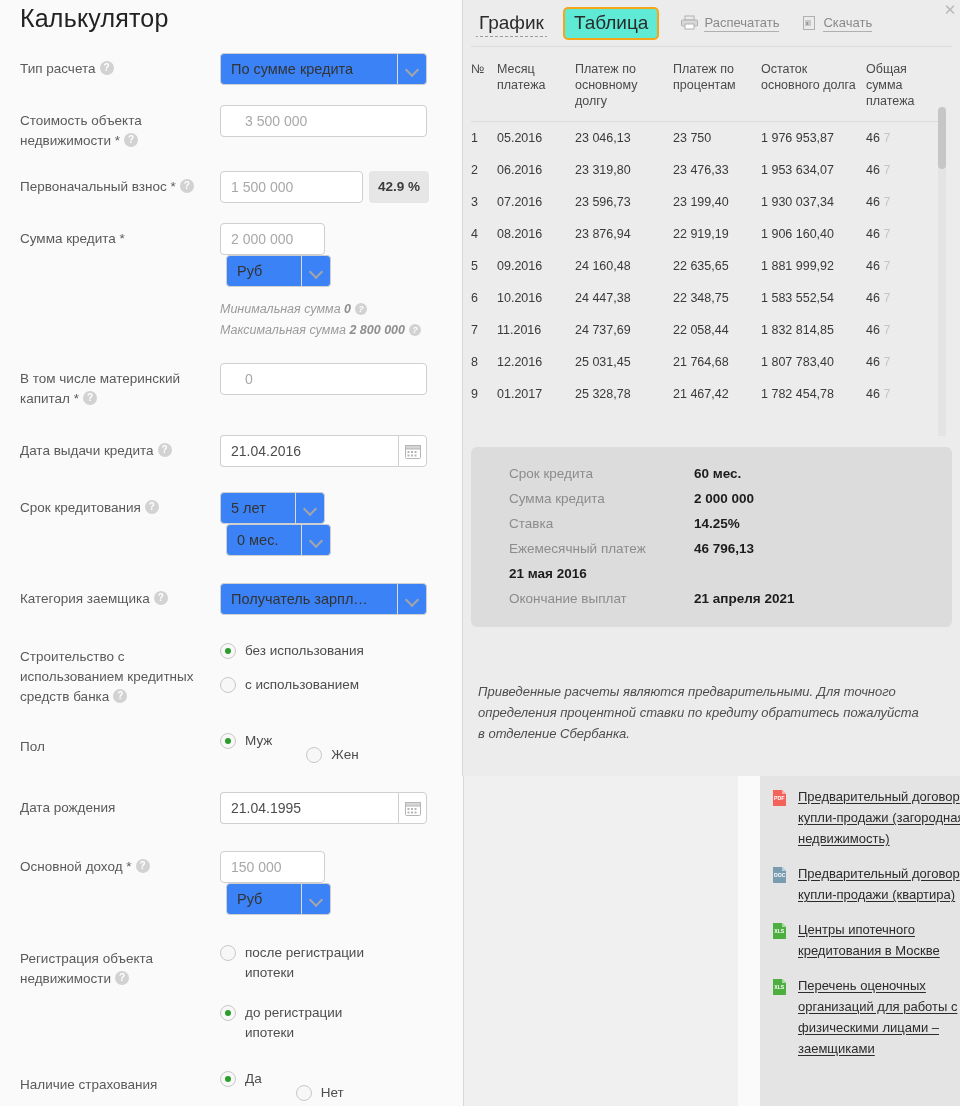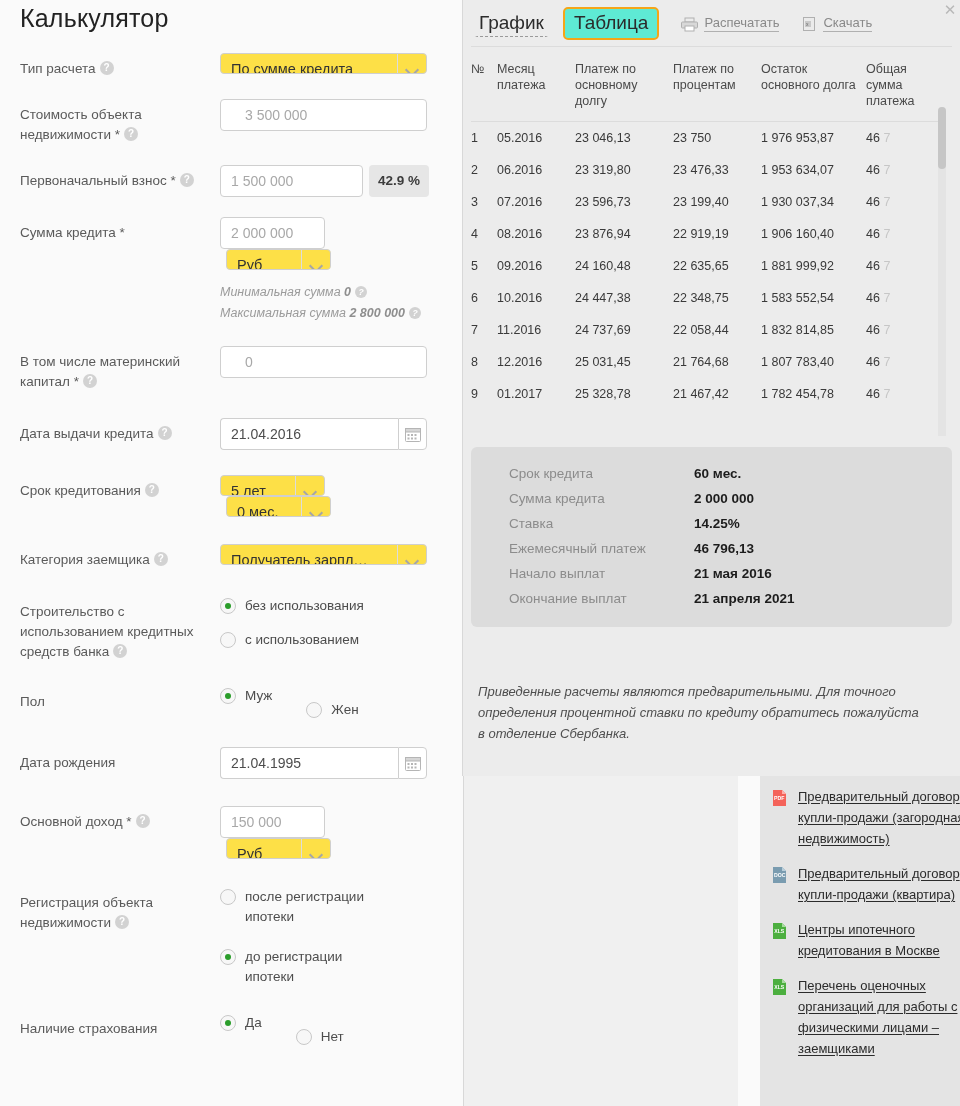--- a/index.html
+++ b/index.html
@@ -47,22 +47,22 @@
   }
   .input.dark { color: #4d4d4d; }
   .input.w-full { width: 207px; padding-left: 24px; }
   .input.w-med  { width: 143px; }
   .input.w-sm   { width: 105px; }
   .input.date   { width: 178px; border-right: none;
                   border-radius: 4px 0 0 4px; }
 
   .select {
     display: inline-flex; vertical-align: top;
-    height: 21px; border: 1px solid #cfcfcf; border-radius: 4px;
-    background: #fde047; overflow: hidden;
+    height: 32px; border: 1px solid #cfcfcf; border-radius: 4px;
+    background: #3b82f6; overflow: hidden;
   }
   .select .sv {
     font-size: 14.5px; color: #333; line-height: 30px;
     padding: 0 8px 0 10px; white-space: nowrap; overflow: hidden;
     text-overflow: ellipsis;
   }
   .select .arrow {
     width: 29px; flex: 0 0 29px; border-left: 1px solid #dcdcdc;
     position: relative;
   }
@@ -132,21 +132,21 @@
   .tab {
     font-size: 19px; color: #2b2b2b; padding: 3px 9px 4px;
     border: 2px solid transparent; border-radius: 5px;
   }
   .tab.dashed {
     border-bottom: 1px dashed #9a9a9a; border-radius: 0;
     padding: 1px 2px 2px; margin-right: 15px; margin-left: 4px;
   }
   .tab.active { border-color: #f5a518; background: #5eead4; }
   .tool {
-    display: flex; align-items: flex-end; margin-left: 22px;
+    display: flex; align-items: flex-start; margin-left: 22px;
     font-size: 13px; color: #8a8a8a;
   }
   .tool span.lbl { border-bottom: 1px solid #b0b0b0; padding-bottom: 1px; }
   .tool .ic { margin-right: 6px; display: block; }
 
   .tbl-wrap {
     position: absolute; left: 8px; top: 46px;
     width: 481px; height: 390px;
     border-top: 1px solid #dcdcdc;
     overflow: hidden;
@@ -576,21 +576,20 @@
         </div>
         <div class="srow">
           <div class="sk">Ставка</div>
           <div class="sv2">14.25%</div>
         </div>
         <div class="srow">
           <div class="sk">Ежемесячный платеж</div>
           <div class="sv2">46 796,13</div>
         </div>
         <div class="srow">
-          <div class="sk">Начало выплат</div>
           <div class="sv2">21 мая 2016</div>
         </div>
         <div class="srow">
           <div class="sk">Окончание выплат</div>
           <div class="sv2">21 апреля 2021</div>
         </div>
       </div>
 
   </div>
 

